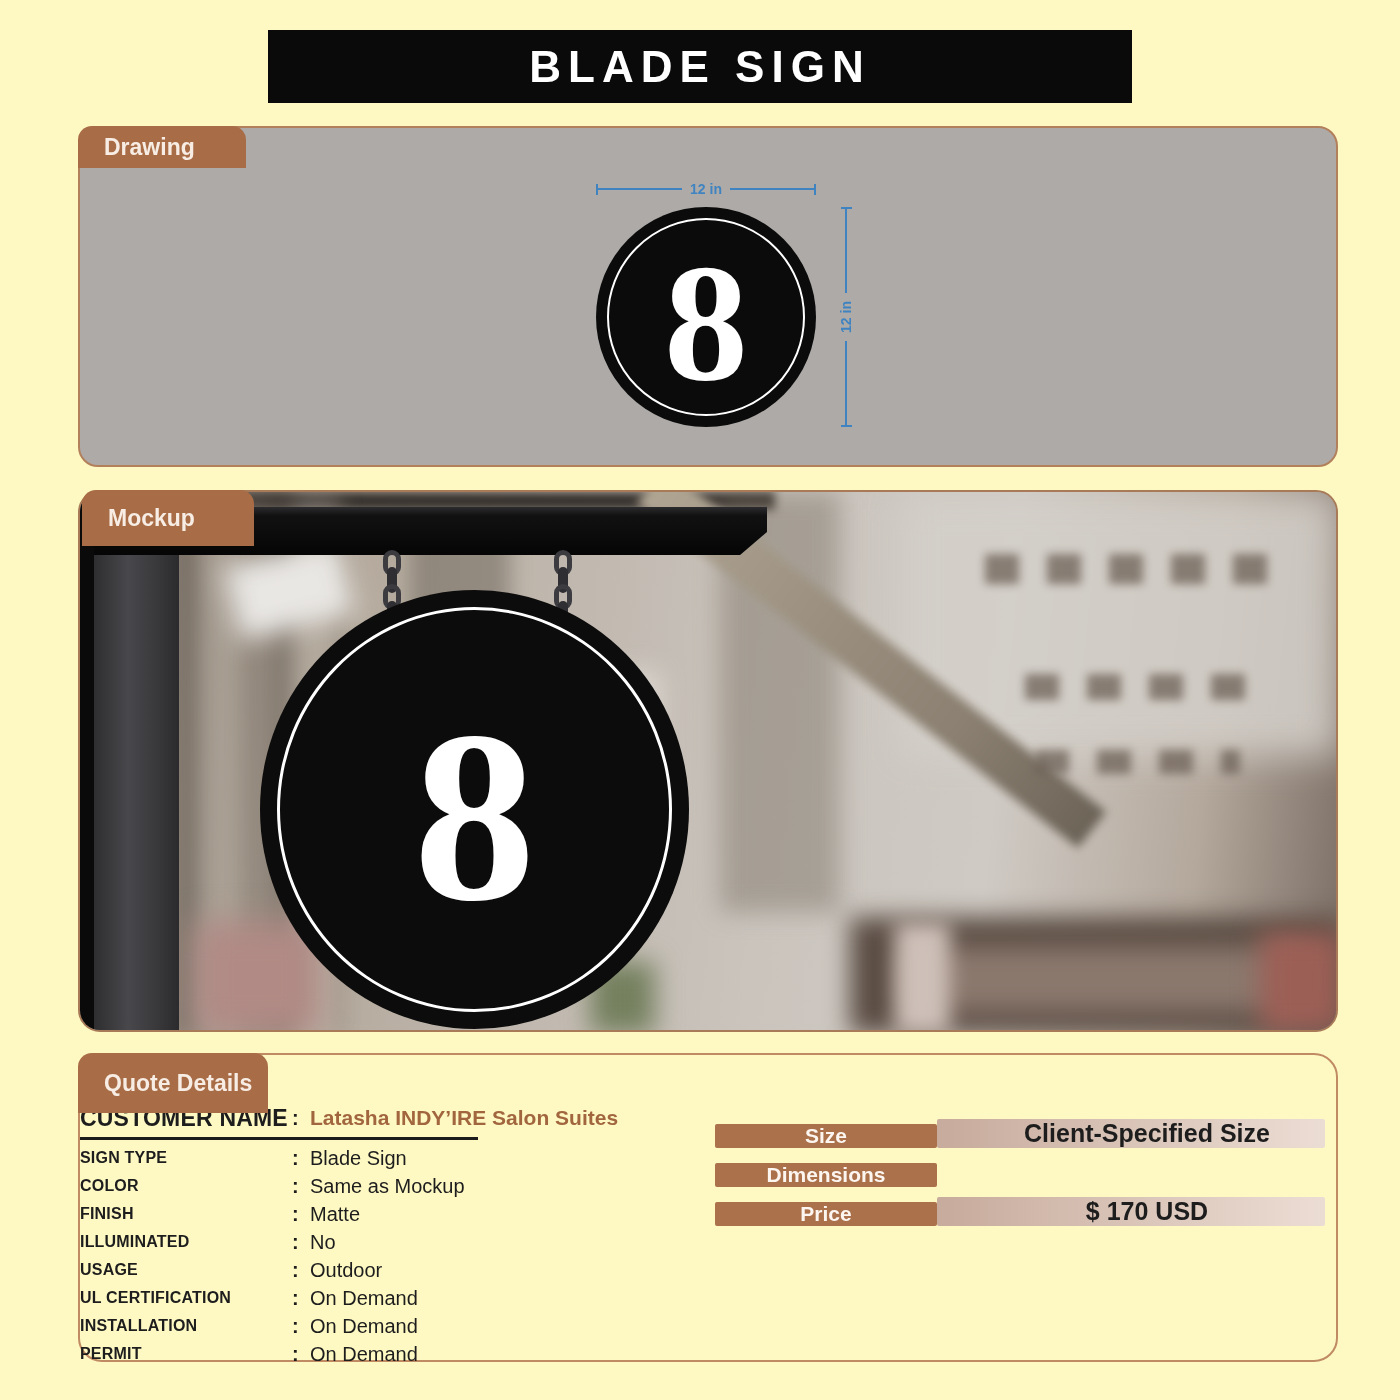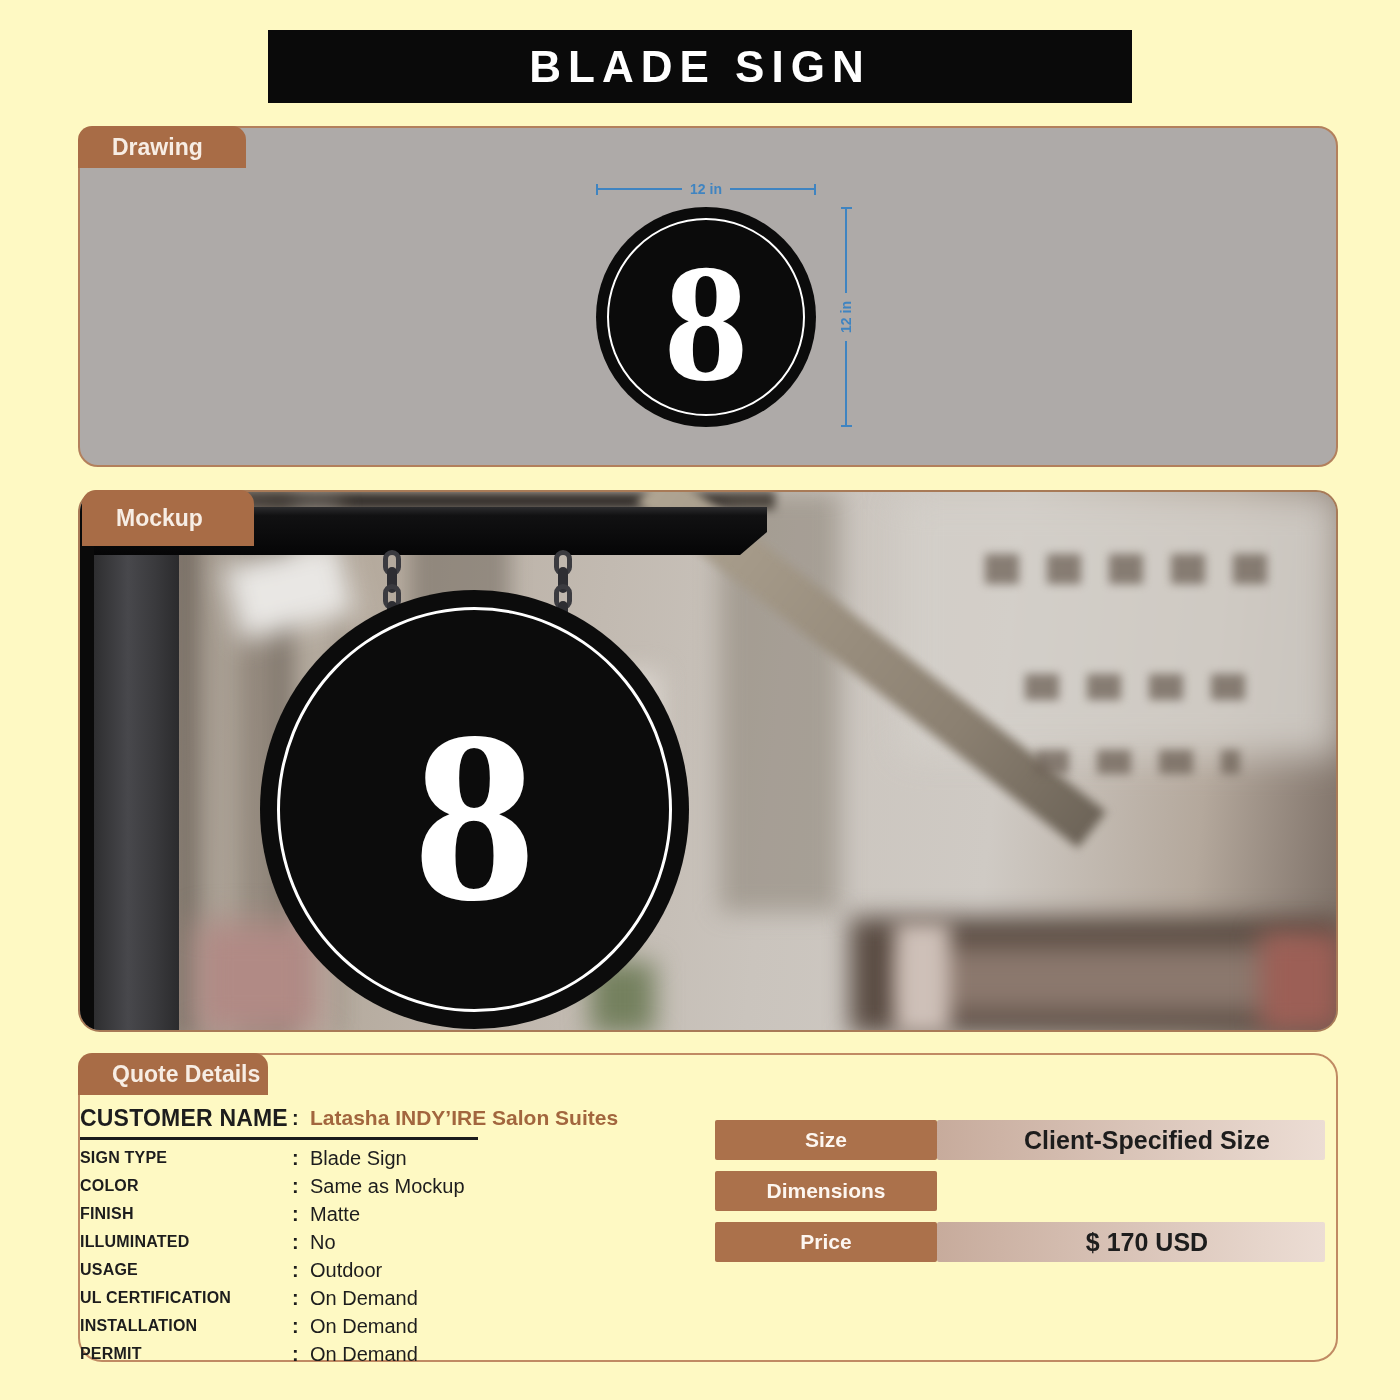--- a/index.html
+++ b/index.html
@@ -8,21 +8,21 @@
   .abs{position:absolute;}
 
   
   .banner{left:268px;top:30px;width:864px;height:73px;background:#0a0a0a;
           display:flex;align-items:center;justify-content:center;}
   .banner span{color:#ffffff;font-size:44px;font-weight:700;letter-spacing:7px;}
 
   
   .tab{background:#a86c46;border-radius:14px 14px 0 0;display:flex;align-items:center;
        padding-left:26px;box-sizing:border-box;z-index:6;}
-  .tab span{color:#f7ede4;font-size:23px;font-weight:700;margin-left:8px;}
+  .tab span{color:#f7ede4;font-size:23px;font-weight:700;}
 
   
   .drawing-panel{left:78px;top:126px;width:1260px;height:341px;background:#aeaaa8;
                  border:2px solid #b3805c;border-radius:20px;box-sizing:border-box;}
   .drawing-tab{left:78px;top:126px;width:168px;height:42px;}
   .draw-circle{left:596px;top:207px;width:220px;height:220px;background:#0b0b0b;border-radius:50%;
                display:flex;align-items:center;justify-content:center;}
   .draw-ring{position:absolute;inset:11px;border:2px solid #ffffff;border-radius:50%;}
   .draw-eight{color:#ffffff;font-family:"Liberation Serif",serif;font-weight:700;font-size:168px;
               line-height:1;transform:translateY(3%);}
@@ -78,37 +78,37 @@
   .link:first-child{margin-top:0;}
   .mock-sign{left:180px;top:98px;width:429px;height:439px;background:#0c0c0c;border-radius:50%;
              display:flex;align-items:center;justify-content:center;z-index:3;}
   .mock-ring{position:absolute;inset:17px;border:3px solid #ffffff;border-radius:50%;}
   .mock-eight{color:#ffffff;font-family:"Liberation Serif",serif;font-weight:700;font-size:244px;
               line-height:1;transform:translateY(3%);}
 
   
   .quote-panel{left:78px;top:1053px;width:1260px;height:309px;border:2px solid #c08a63;
                border-radius:24px;box-sizing:border-box;}
-  .quote-tab{left:78px;top:1053px;width:190px;height:42px;}
+  .quote-tab{left:78px;top:1053px;width:190px;height:60px;}
   .fields{left:80px;top:1101px;width:600px;}
   .frow{display:flex;align-items:center;height:28px;color:#1d1d1d;}
   .frow.customer{height:34px;}
   .frow .lab{width:212px;font-size:16px;font-weight:700;letter-spacing:.2px;}
   .frow.customer .lab{font-size:23px;}
   .frow .colon{width:18px;font-weight:700;font-size:20px;}
   .frow .val{font-size:20px;font-weight:400;}
   .frow.customer .val{color:#a2663e;font-weight:700;font-size:21px;}
   .cust-line{width:398px;height:3px;background:#1c1c1c;margin:2px 0 4px 0;}
 
   
   .sdetails{left:715px;top:1108px;width:610px;}
   .sd-header{height:47px;background:#201e1d;display:flex;align-items:center;justify-content:center;
              border-radius:2px;}
   .sd-header span{color:#ffffff;font-size:27px;font-weight:700;}
-  .sd-row{display:flex;height:40px;margin-top:11px;}
+  .sd-row{display:flex;height:28px;margin-top:11px;align-items:flex-end;}
   .sd-row:first-of-type{margin-top:12px;}
   .sd-label{width:222px;background:#ab714b;display:flex;align-items:center;justify-content:center;
             border-radius:2px;}
   .sd-label span{color:#fdf6f0;font-size:21px;font-weight:700;}
   .sd-value{flex:1;background:linear-gradient(90deg,#c7ab9c,#ecddd4);display:flex;align-items:center;
             justify-content:center;border-radius:2px;}
   .sd-value span{color:#1d1d1d;font-size:25px;font-weight:700;margin-left:32px;}
 </style>
 </head>
 <body>

